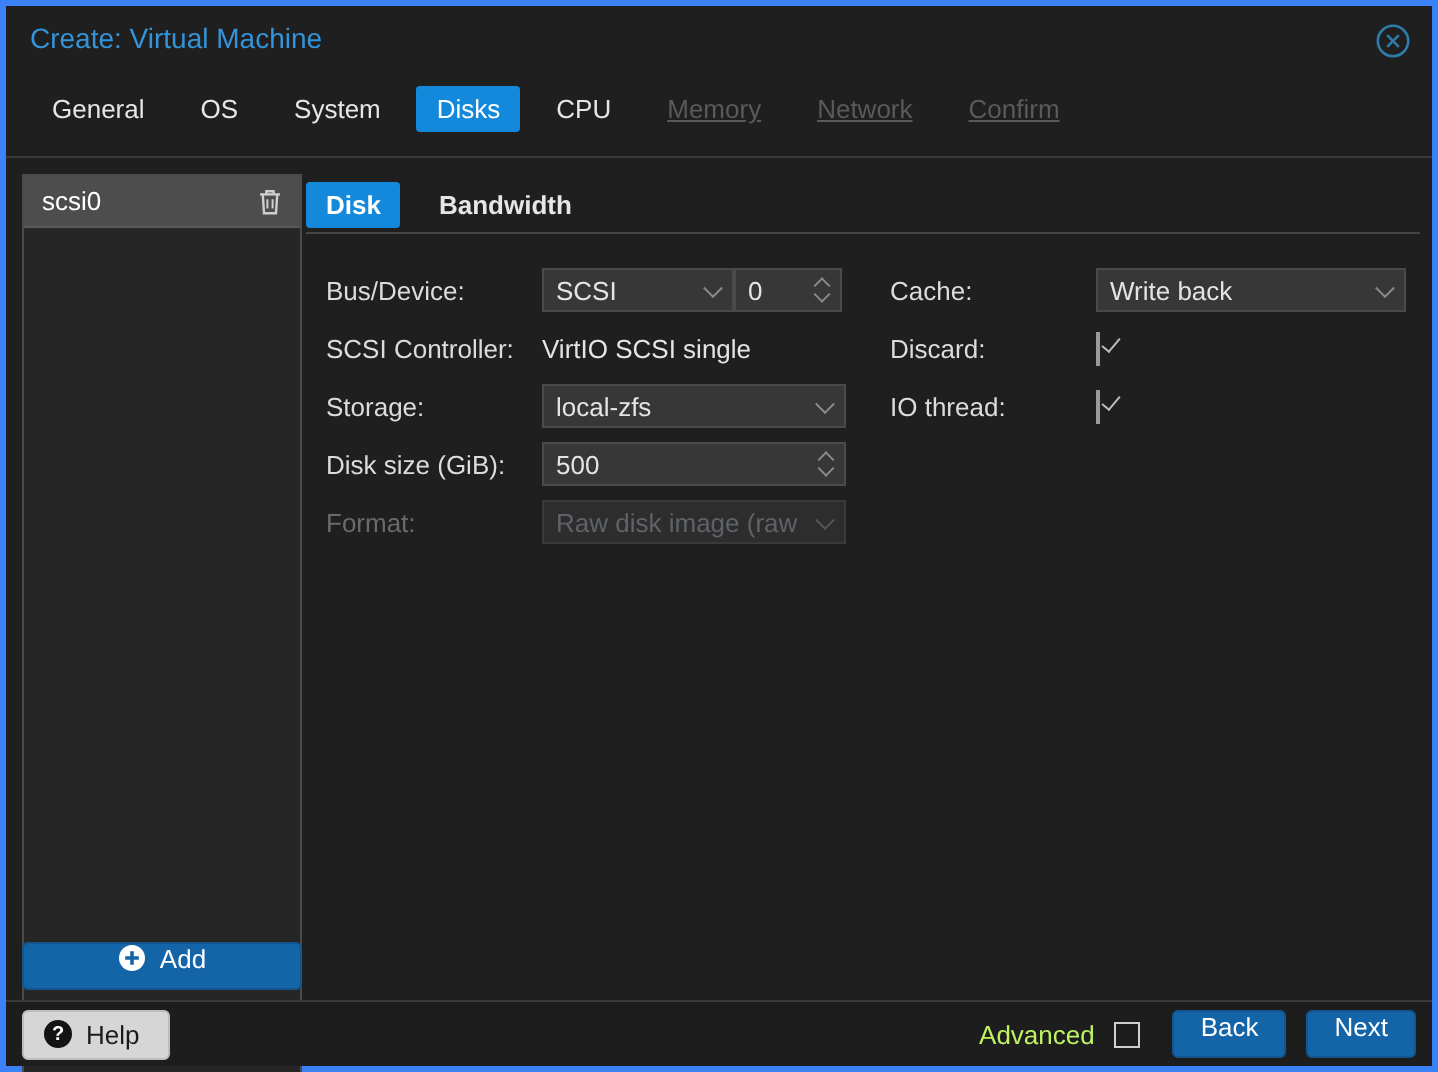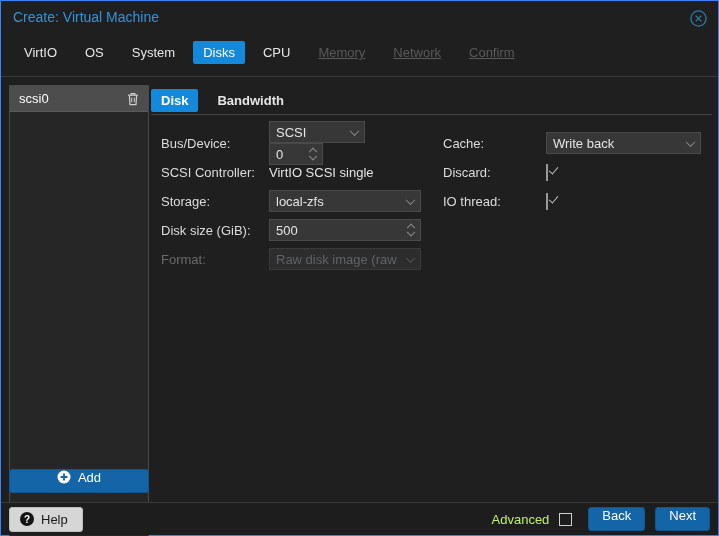--- a/index.html
+++ b/index.html
@@ -2,21 +2,21 @@
 <html><head>
 <meta charset="utf-8">
 <style>
   * { box-sizing: border-box; }
   html,body { margin:0; padding:0; }
   body {
     width:719px; height:536px; position:relative; overflow:hidden;
     background:#1f1f1f; color:#dcdcdc;
     font-family:"Liberation Sans","DejaVu Sans",sans-serif; font-size:13px;
   }
-  .window { position:absolute; inset:0; border:1px solid #3b82f6; background:#1f1f1f; }
+  .window { position:absolute; inset:0; border:3px solid #3b82f6; background:#1f1f1f; }
 
   
   .titlebar { position:absolute; top:0; left:0; right:0; height:32px; }
   .title { position:absolute; left:12px; top:8px; color:#3394d9; font-size:14px; }
   .close-btn { position:absolute; right:11px; top:9px; width:17px; height:17px; cursor:pointer; }
 
   
   .wizard-tabs { position:absolute; top:40px; left:13px; display:flex; gap:8px; }
   .wtab { padding:4px 10px; border-radius:2px; color:#e6e6e6; cursor:pointer; }
   .wtab.active { background:#1489db; color:#ffffff; }
@@ -46,21 +46,21 @@
   .form { position:absolute; left:160px; top:131px;
           display:grid; grid-template-columns:108px 152px 22px 103px 155px;
           grid-auto-rows:22px; row-gap:7px; align-items:center; }
   .flabel { color:#dcdcdc; }
   .flabel.disabled { color:#6a6a6a; }
   .field { height:22px; background:#373737; border:1px solid #4a4a4a;
            display:flex; align-items:center; padding:0 6px; color:#e4e4e4; cursor:pointer; position:relative; }
   .field .val { flex:1 1 auto; white-space:nowrap; overflow:hidden; }
   .field.disabled { background:#2d2d2d; border-color:#3a3a3a; color:#5f6368; cursor:default; }
   .static-val { color:#e4e4e4; }
-  .combo-spin-wrap { display:flex; gap:0;flex-direction:column; }
+  .combo-spin-wrap { display:flex; gap:0; }
   .combo-small { width:96px; }
   .spin-small { width:54px; }
 
   .chev-down { width:7px; height:7px; border-right:1.5px solid #8b8b8b; border-bottom:1.5px solid #8b8b8b;
                transform:rotate(45deg) translate(-1px,-1px); flex:0 0 auto; }
   .field.disabled .chev-down { border-color:#555; }
   .spin-arrows { display:flex; flex-direction:column; align-items:center; gap:4px; flex:0 0 auto; padding-left:4px; }
   .sa-up { width:6px; height:6px; border-right:1.4px solid #8b8b8b; border-bottom:1.4px solid #8b8b8b;
            transform:rotate(-135deg) translate(-2px,-2px); }
   .sa-down { width:6px; height:6px; border-right:1.4px solid #8b8b8b; border-bottom:1.4px solid #8b8b8b;
@@ -96,21 +96,21 @@
     <div class="title">Create: Virtual Machine</div>
     <div class="close-btn">
       <svg width="17" height="17" viewBox="0 0 17 17" fill="none" stroke="#2d7ca9" stroke-width="1.3">
         <circle cx="8.5" cy="8.5" r="7.6"></circle>
         <path d="M5.6 5.6l5.8 5.8M11.4 5.6l-5.8 5.8"></path>
       </svg>
     </div>
   </div>
 
   <div class="wizard-tabs">
-    <div class="wtab">VirtIO</div>
+    <div class="wtab">General</div>
     <div class="wtab">OS</div>
     <div class="wtab">System</div>
     <div class="wtab active">Disks</div>
     <div class="wtab">CPU</div>
     <div class="wtab disabled">Memory</div>
     <div class="wtab disabled">Network</div>
     <div class="wtab disabled">Confirm</div>
   </div>
   <div class="header-sep"></div>
 

